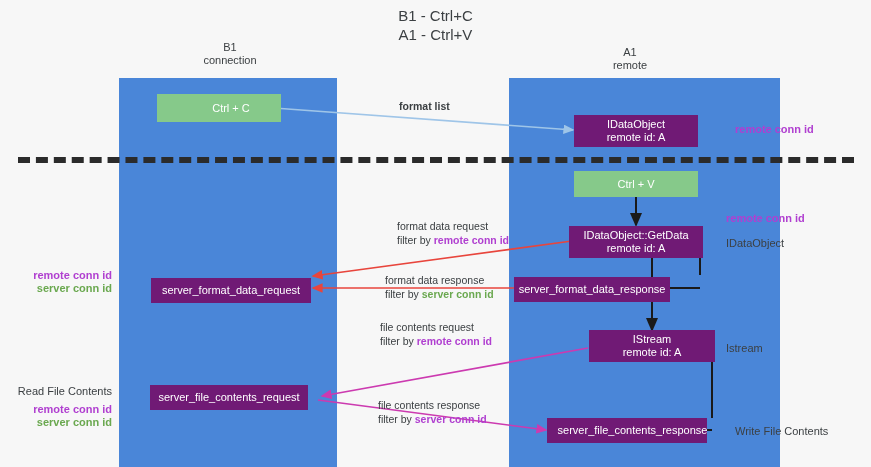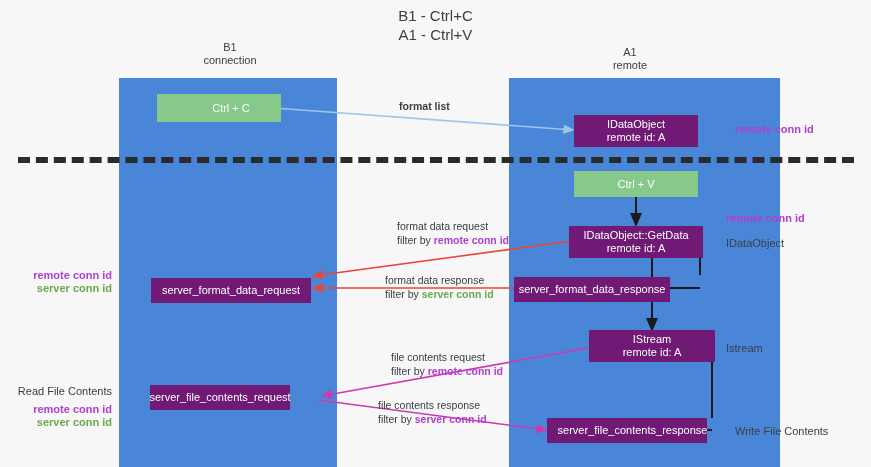--- a/index.html
+++ b/index.html
@@ -166,21 +166,21 @@
   <div class="abs node orange" style="left:569px; top:226px; width:134px; height:32px;">IDataObject::GetData
 remote id: A</div>
 
   <div class="abs node orange" style="left:151px; top:269px; width:160px; height:25px;margin-top:9px;">server_format_data_request</div>
 
   <div class="abs node orange" style="left:514px; top:277px; width:156px; height:25px;">server_format_data_response</div>
 
   <div class="abs node orange" style="left:589px; top:330px; width:126px; height:32px;">IStream
 remote id: A</div>
 
-  <div class="abs node orange" style="left:150px; top:385px; width:140px; height:25px;">server_file_contents_request</div>
+  <div class="abs node orange" style="left:150px; top:385px; width:158px; height:25px;">server_file_contents_request</div>
 
   <div class="abs node orange" style="left:547px; top:418px; width:160px; height:25px;padding-left:15px;">server_file_contents_response</div>
 
   <div class="abs edge-label" style="left:399px; top:99px;font-weight:bold;">
     <span>format list</span>
   </div>
 
   <div class="abs edge-label" style="left:389px; top:219px;margin-left:8px;">
     <div>format data request</div>
     <div>
@@ -188,21 +188,21 @@
     </div>
   </div>
 
   <div class="abs edge-label" style="left:385px; top:273px;">
     <div>format data response</div>
     <div>
       <span>filter by </span><span class="green-t">server conn id</span>
     </div>
   </div>
 
-  <div class="abs edge-label" style="left:380px; top:350px;margin-left:11px;">
+  <div class="abs edge-label" style="left:380px; top:320px;">
     <div>file contents request</div>
     <div>
       <span>filter by </span><span class="purple">remote conn id</span>
     </div>
   </div>
 
   <div class="abs edge-label" style="left:378px; top:398px;">
     <div>file contents response</div>
     <div>
       <span>filter by </span><span class="purple">server conn id</span>

